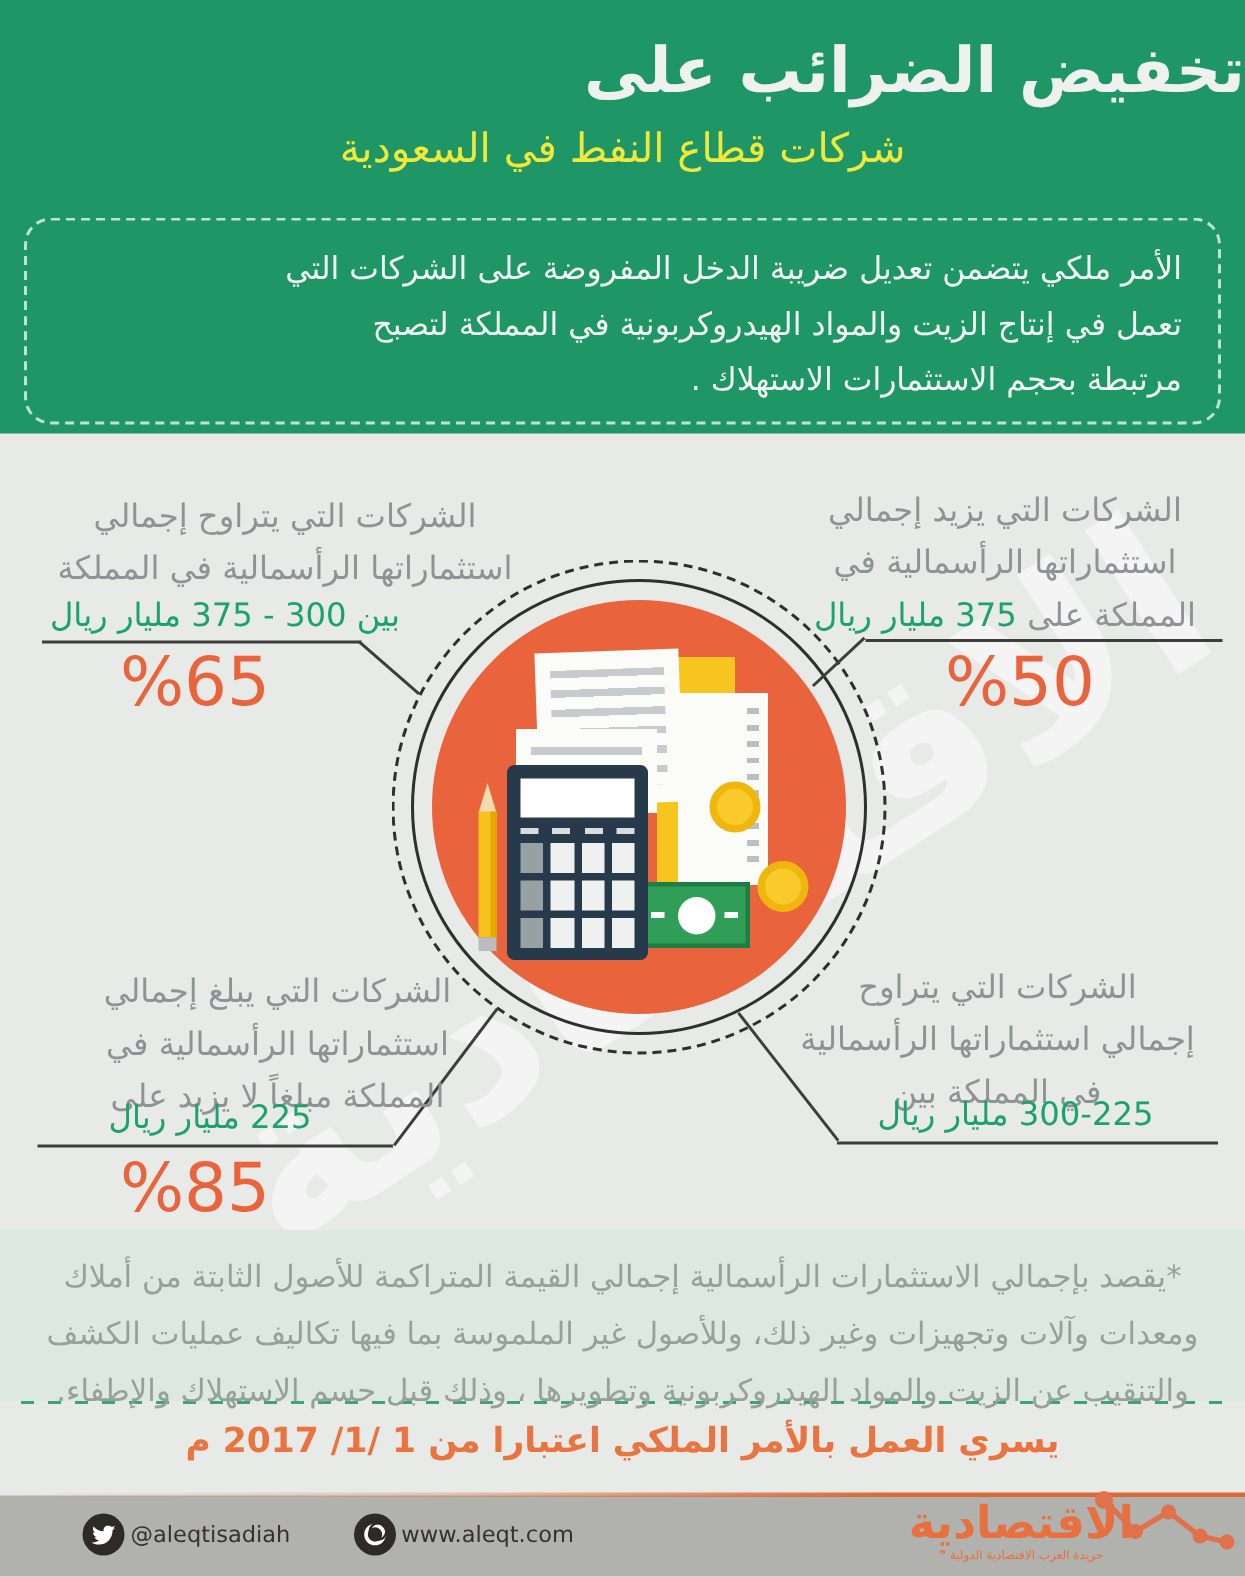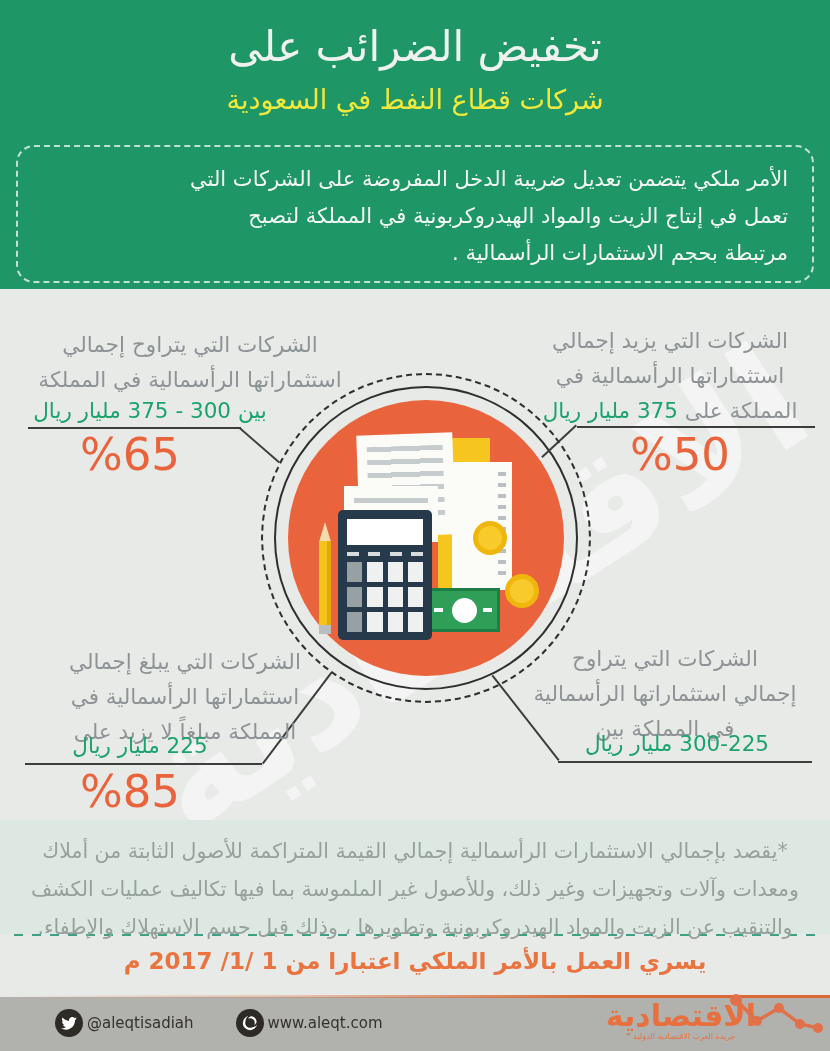--- a/index.html
+++ b/index.html
@@ -2,21 +2,21 @@
 <html lang="ar" dir="rtl"><head>
 <meta charset="utf-8">
 <style>
   html,body{margin:0;padding:0;background:#cfd2d0;}
   .stage{position:relative;width:830px;height:1051px;overflow:hidden;background:#e8eae8;
          font-family:"DejaVu Sans",sans-serif;direction:rtl;margin:0 auto;}
   .abs{position:absolute;}
 
   
   .header{left:0;top:0;width:830px;height:289px;background:#1e9666;}
-  .title{left:0;top:22px;width:830px;text-align:center;color:#eef1ee;font-size:42px;font-weight:normal;}
+  .title{left:0;top:22px;width:830px;text-align:right;color:#eef1ee;font-size:42px;font-weight:bold;}
   .subtitle{left:0;top:84px;width:830px;text-align:center;color:#f0e93b;font-size:27px;font-weight:normal;}
   .decree-box{left:16px;top:145px;width:798px;height:138px;border:2px dashed rgba(255,255,255,.72);
               border-radius:18px;box-sizing:border-box;padding:14px 24px 0 24px;}
   .decree-line{color:#f3f7f4;font-size:21px;line-height:37px;text-align:right;}
 
   
   .wm{left:110px;top:500px;width:740px;text-align:center;transform:rotate(-33deg);
       font-size:150px;font-weight:bold;color:#ffffff;opacity:.5;letter-spacing:8px;white-space:nowrap;z-index:1;}
 
   
@@ -109,21 +109,21 @@
 <body>
 
 <div class="stage">
 
   <div class="abs header">
     <div class="abs title">تخفيض الضرائب على</div>
     <div class="abs subtitle">شركات قطاع النفط في السعودية</div>
     <div class="abs decree-box">
       <div class="decree-line">الأمر ملكي يتضمن تعديل ضريبة الدخل المفروضة على الشركات التي</div>
       <div class="decree-line">تعمل في إنتاج الزيت والمواد الهيدروكربونية في المملكة لتصبح</div>
-      <div class="decree-line">مرتبطة بحجم الاستثمارات الرأسمالية .</div>
+      <div class="decree-line">مرتبطة بحجم الاستثمارات الاستهلاك .</div>
     </div>
   </div>
 
   <div class="abs wm">الاقتصادية</div>
 
   <div class="abs c-dashed"></div>
   <div class="abs c-solid"></div>
   <div class="abs c-orange"></div>
 
   <div class="abs paper paper-a">

